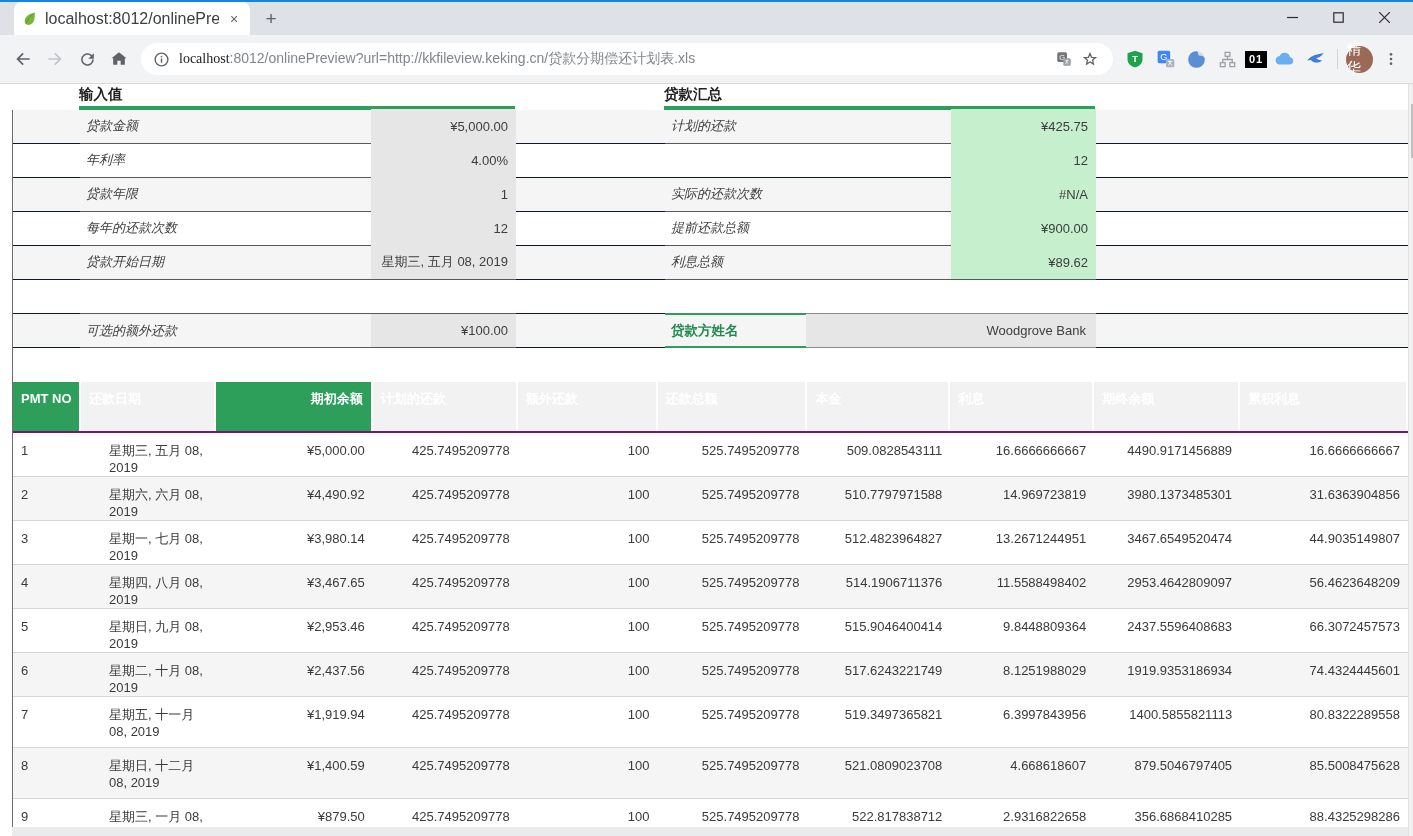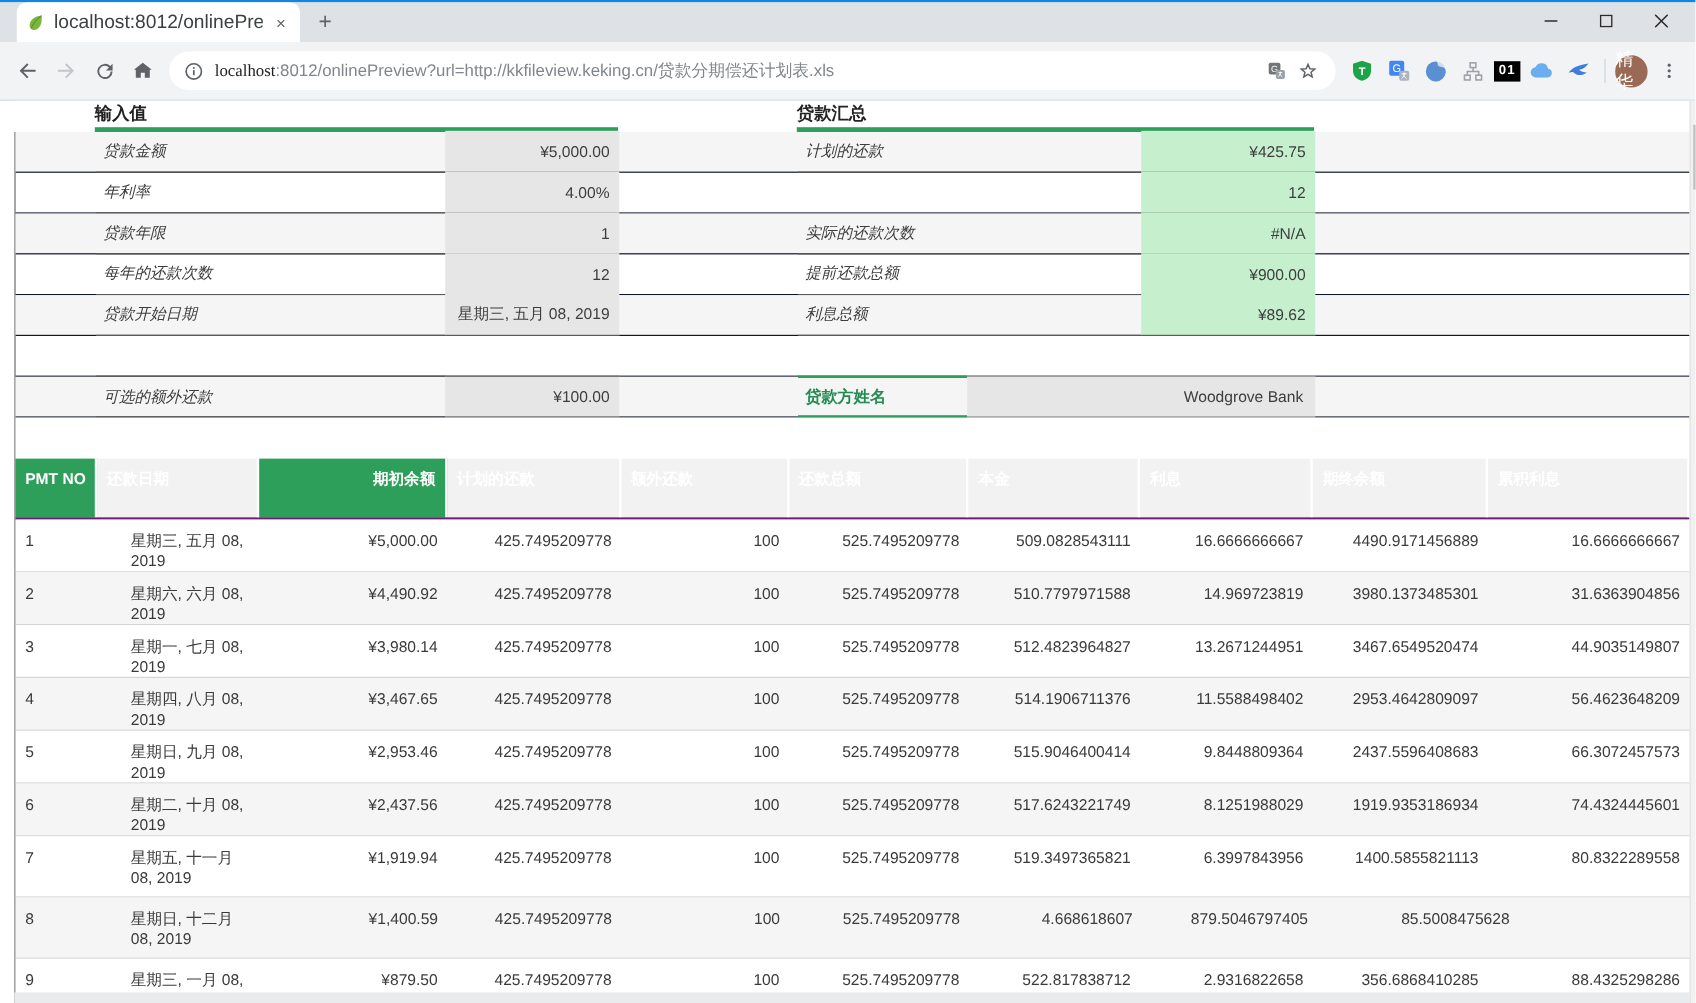--- a/index.html
+++ b/index.html
@@ -381,20 +381,21 @@
               <div class="acell c8">1400.5855821113</div>
               <div class="acell c9">80.8322289558</div>
             </div>
             <div class="arow stripe tall">
               <div class="acell c0">8</div>
               <div class="acell c1">星期日, 十二月 08, 2019</div>
               <div class="acell c2">¥1,400.59</div>
               <div class="acell c3">425.7495209778</div>
               <div class="acell c4">100</div>
               <div class="acell c5">525.7495209778</div>
+              <div class="acell c6">521.0809023708</div>
               <div class="acell c7">4.668618607</div>
               <div class="acell c8">879.5046797405</div>
               <div class="acell c9">85.5008475628</div>
             </div>
             <div class="arow">
               <div class="acell c0">9</div>
               <div class="acell c1">星期三, 一月 08, 2020</div>
               <div class="acell c2">¥879.50</div>
               <div class="acell c3">425.7495209778</div>
               <div class="acell c4">100</div>

